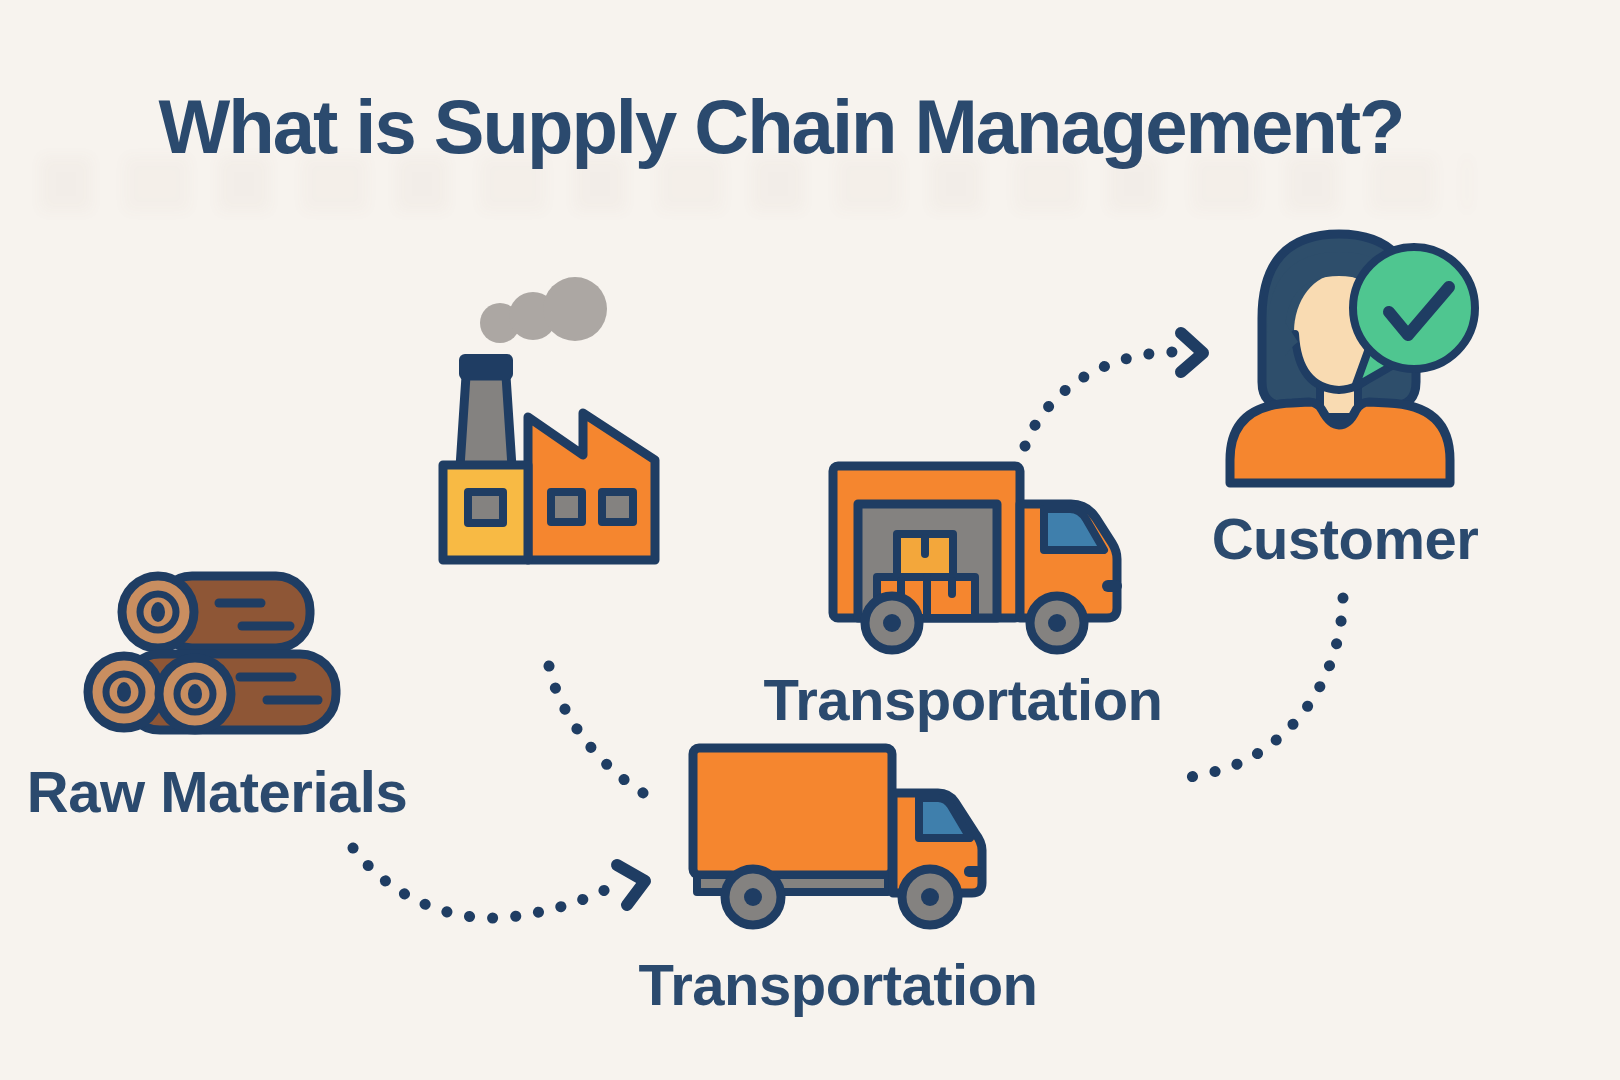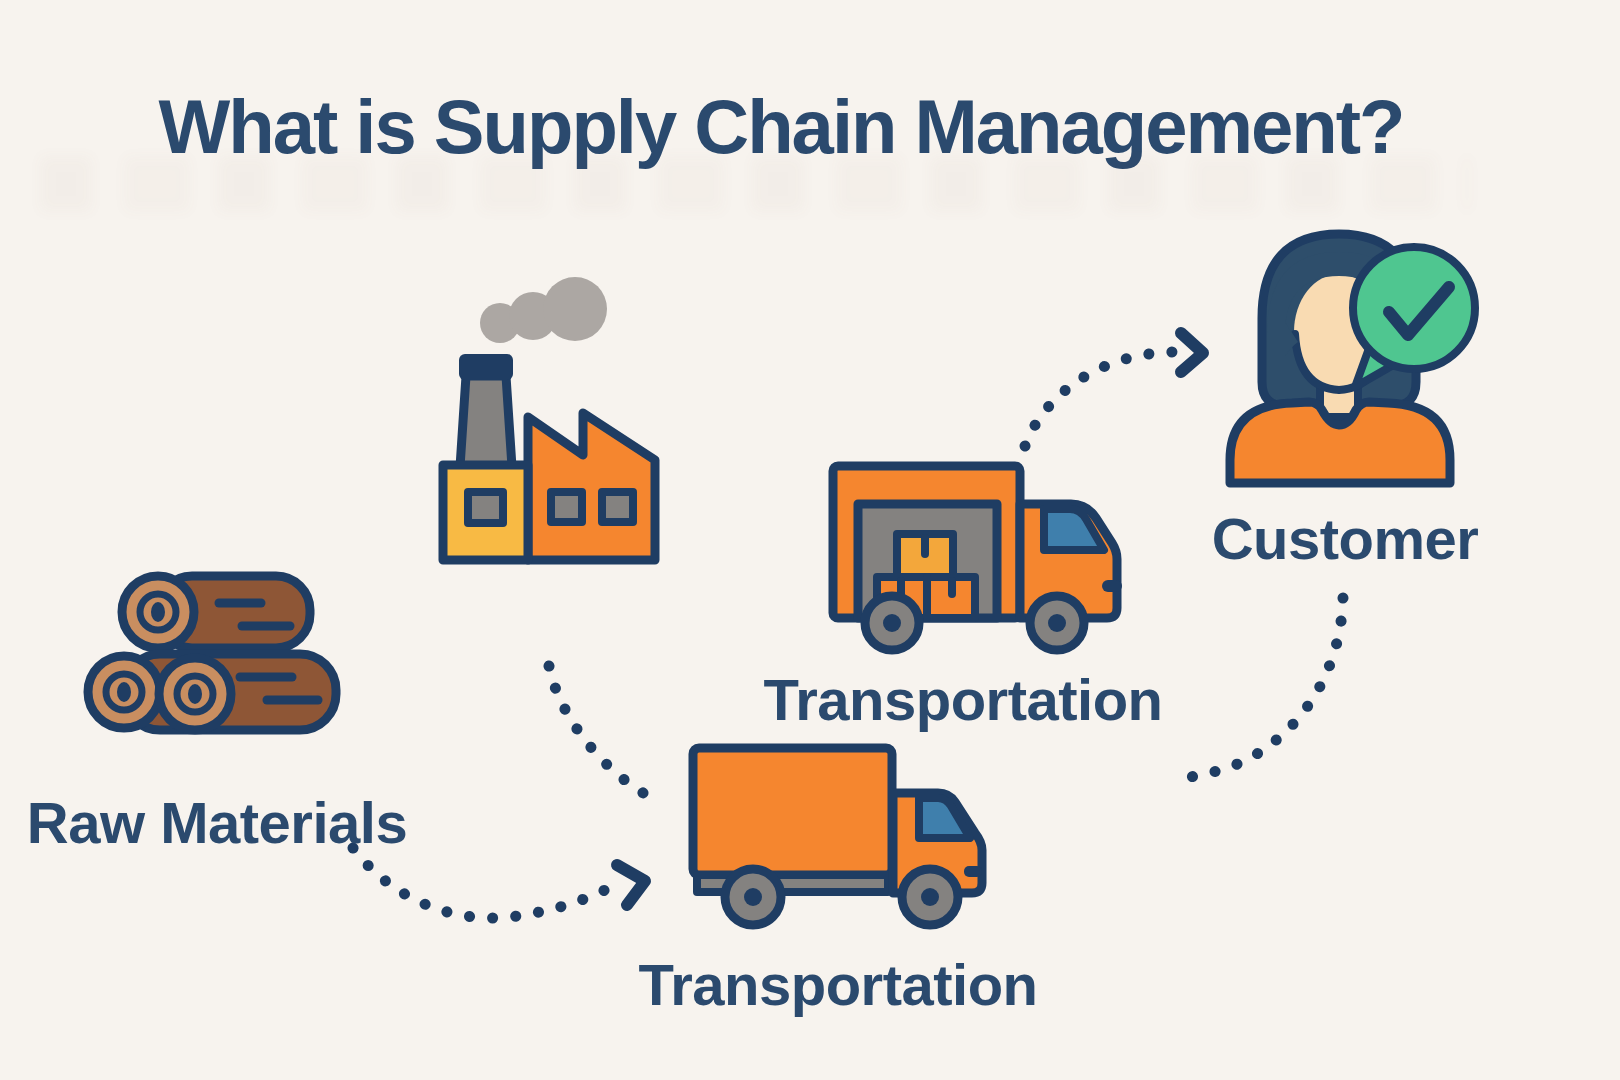--- a/index.html
+++ b/index.html
@@ -86,21 +86,21 @@
     <rect class="fBrown sN sw9" x="42" y="86" width="212" height="76" rx="36"></rect>
     <path class="sN sw9" d="M 158 109 h 52"></path>
     <path class="sN sw9" d="M 185 132 h 51"></path>
     <circle class="fTan sN sw9" cx="42" cy="124" r="36"></circle>
     <circle class="sN sw7" cx="42" cy="124" r="18"></circle>
     <ellipse class="fNavy" cx="42" cy="124" rx="7" ry="10"></ellipse>
     <circle class="fTan sN sw9" cx="113" cy="126" r="36"></circle>
     <circle class="sN sw7" cx="113" cy="126" r="18"></circle>
     <ellipse class="fNavy" cx="113" cy="126" rx="7" ry="10"></ellipse>
   </svg>
-  <div class="node-label" style="left:217px;top:763px;margin-top:31px;">Raw Materials</div>
+  <div class="node-label" style="left:217px;top:763px;">Raw Materials</div>
 
   <svg class="icon" style="left:428px;top:268px;" width="240" height="300" viewBox="0 0 240 300">
     <circle class="fSmoke" cx="72" cy="55" r="20"></circle>
     <circle class="fSmoke" cx="105" cy="48" r="24"></circle>
     <circle class="fSmoke" cx="147" cy="41" r="32"></circle>
     <polygon class="fGray sN sw9" points="38,108 78,108 84,199 32,199"></polygon>
     <rect class="fNavy" x="31" y="86" width="54" height="26" rx="6"></rect>
     <polygon class="fOrange sN sw9" points="100,292 100,149 155,187 155,145 227,192 227,292"></polygon>
     <rect class="fYellow sN sw9" x="15" y="197" width="85" height="95"></rect>
     <rect class="fGray sN sw8" x="40" y="224" width="35" height="31"></rect>

